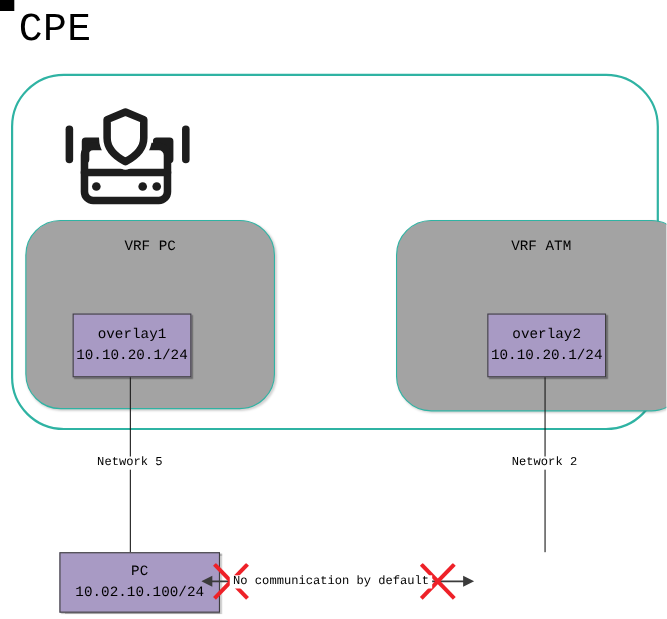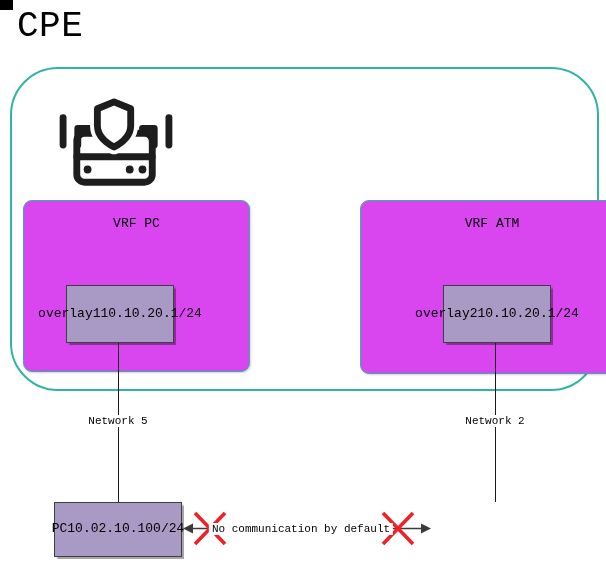--- a/index.html
+++ b/index.html
@@ -8,36 +8,36 @@
     font-family:Liberation Mono, monospace;color:#000;
   }
   .corner-artifact{position:absolute;left:0;top:0;width:13px;height:10px;background:#000;}
   .page-title{position:absolute;left:17px;top:6px;font-size:36px;font-weight:400;letter-spacing:0.5px;}
   .cpe-boundary{
     position:absolute;left:10px;top:67px;width:589px;height:324px;
     border:2px solid #2fb3a3;border-radius:48px;background:#fff;box-sizing:border-box;
   }
   .router-icon{position:absolute;left:52px;top:96px;width:128px;height:98px;}
   .vrf-box{
-    position:absolute;top:200px;background:#d946ef;border:1.6px solid #2fb3a3;
-    border-radius:9px;box-sizing:border-box;box-shadow:1px 1px 2px rgba(0,0,0,0.18);
+    position:absolute;top:200px;background:#a3a3a3;border:1.6px solid #2fb3a3;
+    border-radius:32px;box-sizing:border-box;box-shadow:1px 1px 2px rgba(0,0,0,0.18);
   }
   .vrf-box.pc{left:23px;width:227px;height:172px;}
   .vrf-box.atm{left:360px;width:264px;height:174px;}
   .vrf-label{position:absolute;left:0;right:0;top:15px;text-align:center;font-size:13px;}
   .node{
     position:absolute;background:#a89ac4;border:1px solid #3f3f3f;box-sizing:border-box;
     box-shadow:1.5px 1.5px 1px rgba(0,0,0,0.35);
-    display:flex;flex-direction:row;align-items:center;justify-content:center;
+    display:flex;flex-direction:column;align-items:center;justify-content:center;
     font-size:13px;line-height:1.45;text-align:center;
   }
   .node.overlay{width:108px;height:58px;top:84px;}
   .node.overlay.o1{left:42px;}
   .node.overlay.o2{left:82px;}
-  .device{width:128px;height:55px;top:502px;}
+  .device{width:146px;height:55px;top:502px;}
   .device.pc{left:54px;}
   .device.atm{left:432px;width:126px;}
   .vline{position:absolute;width:1px;background:#1a1a1a;top:343px;height:159px;}
   .vline.n1{left:118px;}
   .vline.n2{left:495px;}
   .edge-label{
     position:absolute;transform:translate(-50%,-50%);background:#fff;
     padding:0 3px;font-size:11px;white-space:nowrap;z-index:3;
   }
   .blocked-arrow{position:absolute;left:183px;top:512px;width:248px;height:34px;z-index:2;}

